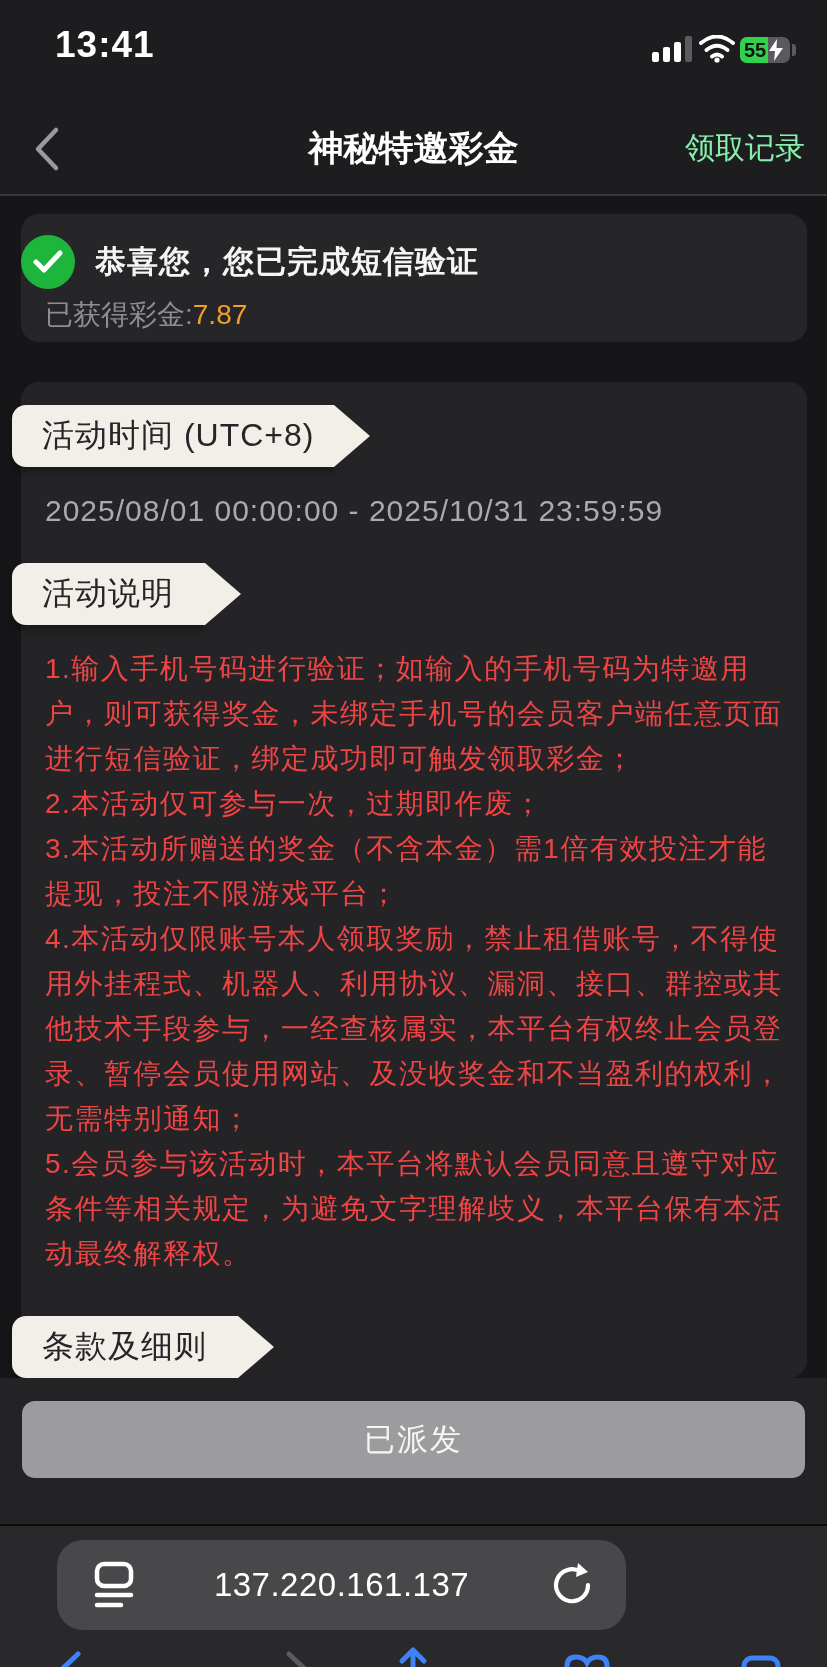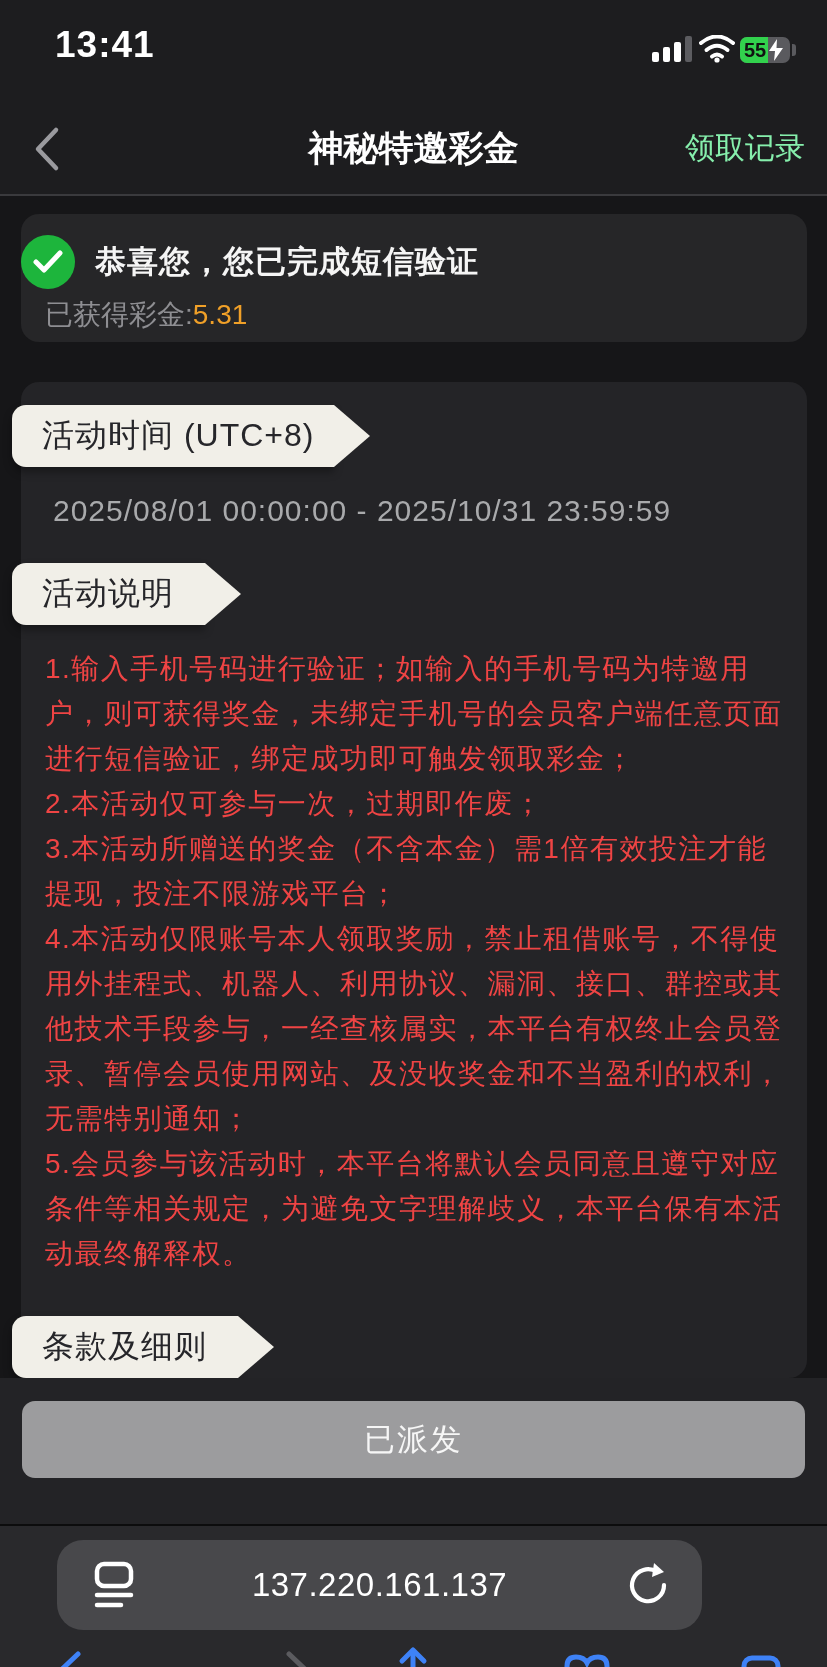--- a/index.html
+++ b/index.html
@@ -41,31 +41,31 @@
   .main-card { position:absolute; left:21px; top:382px; width:786px; height:996px; border-radius:18px; background:#242427; }
   .ribbon { position:absolute; left:-9px; height:62px; background:#f1efe8; border-radius:14px 0 0 14px;
             display:flex; align-items:center; padding-left:30px;
             font-size:32px; font-weight:500; color:#26262a; letter-spacing:1px;
             box-shadow:0 5px 8px rgba(0,0,0,.35); white-space:nowrap; }
   .ribbon::after { content:""; position:absolute; left:100%; top:0; width:36px; height:100%;
             background:#f1efe8; clip-path:polygon(0 0,100% 50%,0 100%); }
   .ribbon-time  { top:23px;  width:322px; }
   .ribbon-desc  { top:181px; width:193px; }
   .ribbon-terms { top:934px; width:226px; }
-  .time-range { position:absolute; left:24px; top:112px; font-size:30px; color:#a9aaac; letter-spacing:1px;margin-left:8px; }
+  .time-range { position:absolute; left:24px; top:112px; font-size:30px; color:#a9aaac; letter-spacing:1px; }
   .rules { position:absolute; left:24px; top:264px; width:742px; font-size:28px; line-height:45px; color:#ef4444; letter-spacing:1.5px; }
   .rules p { margin:0; }
   
   .action-bar { position:absolute; left:0; top:1378px; width:827px; height:146px; background:#232326; }
   .dispatch-btn { position:absolute; left:22px; top:23px; width:783px; height:77px; border-radius:13px;
             background:#9c9c9e; border:none; color:#f6f6f6; font-size:31px; letter-spacing:2px;
             font-family:Liberation Mono, monospace; display:flex; align-items:center; justify-content:center; }
   
   .safari-bar { position:absolute; left:0; top:1524px; width:827px; height:143px; background:#29292c; border-top:2px solid #0c0c0d; }
-  .url-pill { position:absolute; left:57px; top:14px; width:645px; height:90px; border-radius:26px; background:#48484b; }
+  .url-pill { position:absolute; left:57px; top:14px; width:569px; height:90px; border-radius:26px; background:#48484b; }
   .reader-btn { position:absolute; left:30px; top:20px; width:54px; height:50px; }
   .url-text { position:absolute; left:0; right:0; top:0; height:90px; line-height:90px; text-align:center; font-size:33px; color:#fff; letter-spacing:.5px; }
   .reload-btn { position:absolute; right:28px; top:20px; width:50px; height:50px; }
   .tb-icon { position:absolute; }
 </style>
 </head>
 <body>
 
 <div class="status-bar">
   <span class="clock">13:41</span>
@@ -104,21 +104,21 @@
 <div class="success-card">
   <div class="success-row">
     <div class="check-circle">
       <svg width="30" height="24" viewBox="0 0 30 24">
         <polyline points="3,12 11,20 27,3" fill="none" stroke="#fff" stroke-width="5" stroke-linecap="round" stroke-linejoin="round"></polyline>
       </svg>
     </div>
     <span class="success-msg">恭喜您，您已完成短信验证</span>
   </div>
   <div class="bonus-line">
-    <span>已获得彩金:</span><span class="bonus-value">5.31</span>
+    <span>已获得彩金:</span><span class="bonus-value">7.87</span>
   </div>
 </div>
 
 <div class="main-card">
   <div class="ribbon ribbon-time">
     <span>活动时间 (UTC+8)</span>
   </div>
   <div class="time-range">2025/08/01 00:00:00 - 2025/10/31 23:59:59</div>
   <div class="ribbon ribbon-desc">
     <span>活动说明</span>

